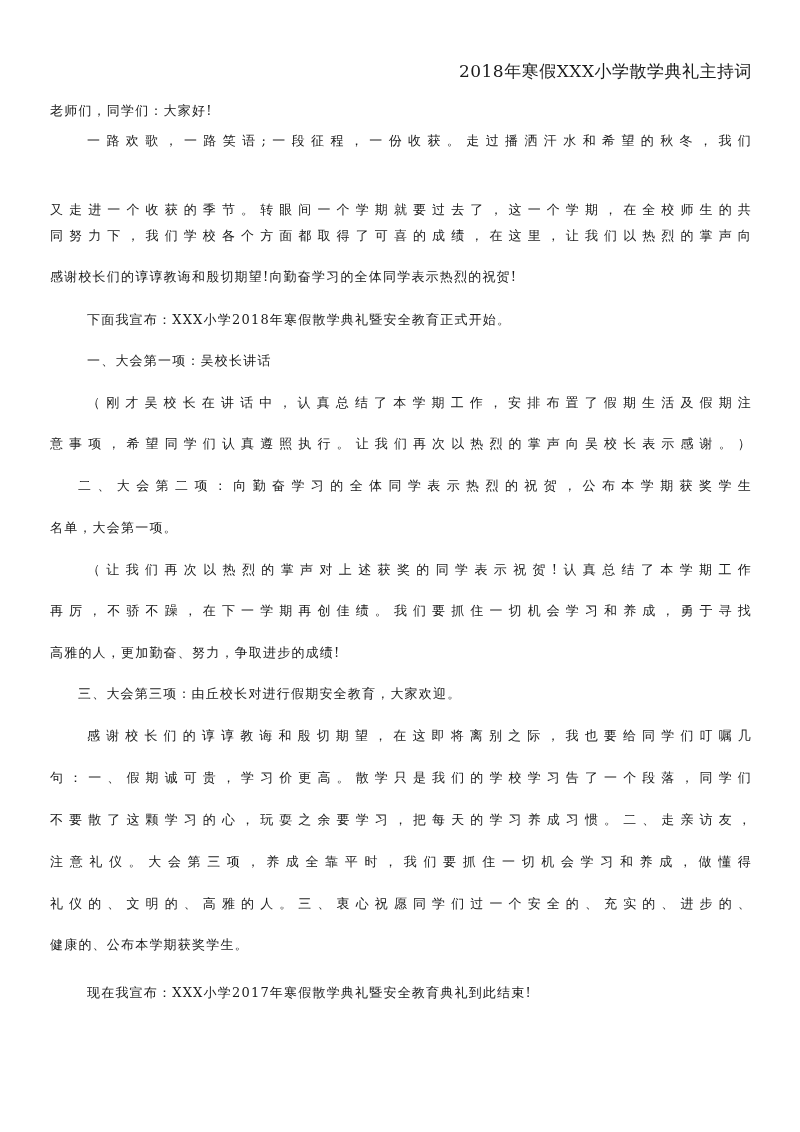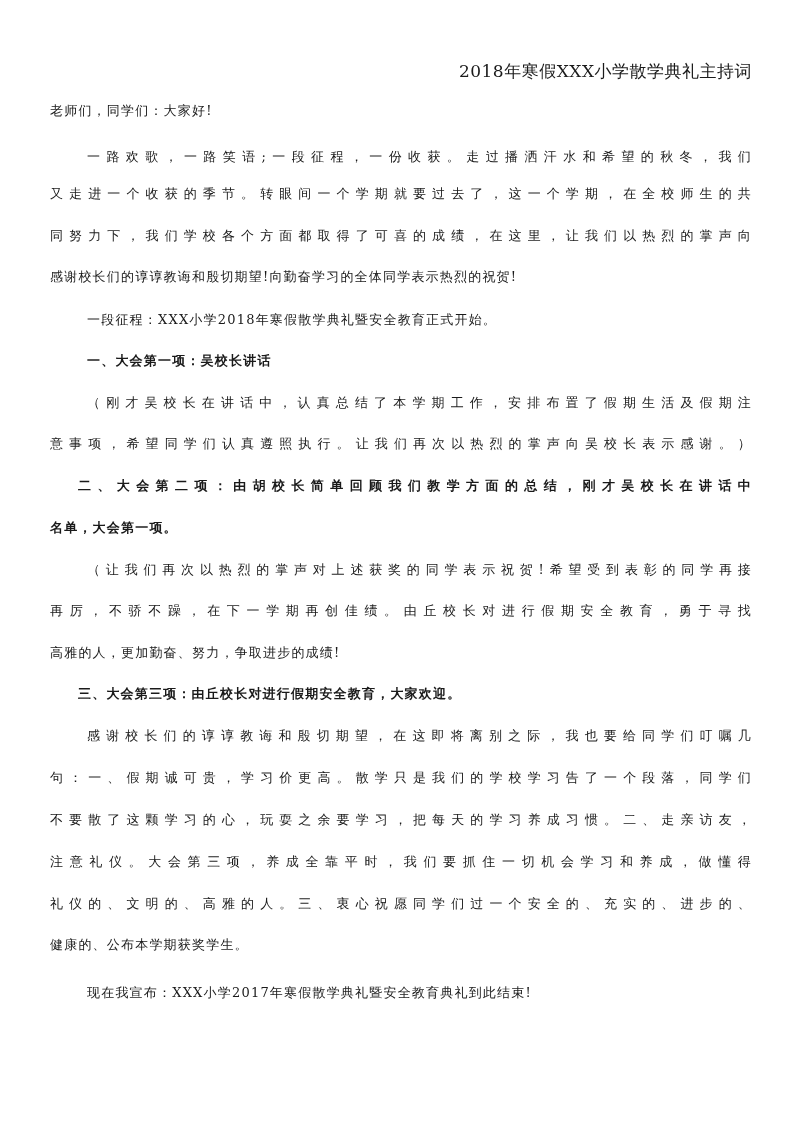--- a/index.html
+++ b/index.html
@@ -6,47 +6,47 @@
   body { width: 800px; height: 1132px; position: relative; overflow: hidden;
          font-family: "DejaVu Serif", "Liberation Serif", serif; color: #1a1a1a; }
   .page { position: absolute; left: 50px; top: 0; width: 702px; }
   .title { position: absolute; left: 0; width: 702px; top: 60px; text-align: right;
            font-size: 17px; letter-spacing: 0.5px; }
   .line { position: absolute; left: 0; width: 702px; font-size: 13px; white-space: nowrap;
           line-height: 26px; letter-spacing: 1.2px; text-align: justify; text-align-last: justify; }
   .line.last { text-align-last: left; }
   .indent { padding-left: 37px; box-sizing: border-box; }
   .indent-s { padding-left: 28px; box-sizing: border-box; }
-  .bold { font-weight: bold; font-family: "DejaVu Sans", "Liberation Sans", sans-serif; }
+  .bold { font-weight: normal; font-family: "DejaVu Sans", "Liberation Sans", sans-serif; }
 </style>
 </head>
 <body>
 
 <div class="page">
   <div class="title">2018年寒假XXX小学散学典礼主持词</div>
 
   <div class="line last" style="top:98px">老师们，同学们：大家好!</div>
 
-  <div class="line indent" style="top:144px">一路欢歌，一路笑语;一段征程，一份收获。走过播洒汗水和希望的秋冬，我们</div>
-  <div class="line" style="top:181px">又走进一个收获的季节。转眼间一个学期就要过去了，这一个学期，在全校师生的共</div>
+  <div class="line indent" style="top:128px">一路欢歌，一路笑语;一段征程，一份收获。走过播洒汗水和希望的秋冬，我们</div>
+  <div class="line" style="top:197px">又走进一个收获的季节。转眼间一个学期就要过去了，这一个学期，在全校师生的共</div>
   <div class="line" style="top:223px">同努力下，我们学校各个方面都取得了可喜的成绩，在这里，让我们以热烈的掌声向</div>
   <div class="line last" style="top:264px">感谢校长们的谆谆教诲和殷切期望!向勤奋学习的全体同学表示热烈的祝贺!</div>
 
-  <div class="line last indent" style="top:307px">一段征程：XXX小学2018年寒假散学典礼暨安全教育正式开始。</div>
+  <div class="line last indent" style="top:307px">下面我宣布：XXX小学2018年寒假散学典礼暨安全教育正式开始。</div>
 
   <div class="line last indent bold" style="top:348px">一、大会第一项：吴校长讲话</div>
 
   <div class="line indent" style="top:390px">（刚才吴校长在讲话中，认真总结了本学期工作，安排布置了假期生活及假期注</div>
   <div class="line" style="top:431px">意事项，希望同学们认真遵照执行。让我们再次以热烈的掌声向吴校长表示感谢。）</div>
 
-  <div class="line indent-s bold" style="top:473px">二、大会第二项：由胡校长简单回顾我们教学方面的总结，刚才吴校长在讲话中</div>
+  <div class="line indent-s bold" style="top:473px">二、大会第二项：向勤奋学习的全体同学表示热烈的祝贺，公布本学期获奖学生</div>
   <div class="line last bold" style="top:515px">名单，大会第一项。</div>
 
-  <div class="line indent" style="top:557px">（让我们再次以热烈的掌声对上述获奖的同学表示祝贺!希望受到表彰的同学再接</div>
-  <div class="line" style="top:598px">再厉，不骄不躁，在下一学期再创佳绩。由丘校长对进行假期安全教育，勇于寻找</div>
+  <div class="line indent" style="top:557px">（让我们再次以热烈的掌声对上述获奖的同学表示祝贺!认真总结了本学期工作</div>
+  <div class="line" style="top:598px">再厉，不骄不躁，在下一学期再创佳绩。我们要抓住一切机会学习和养成，勇于寻找</div>
   <div class="line last" style="top:640px">高雅的人，更加勤奋、努力，争取进步的成绩!</div>
 
   <div class="line last indent-s bold" style="top:681px">三、大会第三项：由丘校长对进行假期安全教育，大家欢迎。</div>
 
   <div class="line indent" style="top:723px">感谢校长们的谆谆教诲和殷切期望，在这即将离别之际，我也要给同学们叮嘱几</div>
   <div class="line" style="top:765px">句：一、假期诚可贵，学习价更高。散学只是我们的学校学习告了一个段落，同学们</div>
   <div class="line" style="top:807px">不要散了这颗学习的心，玩耍之余要学习，把每天的学习养成习惯。二、走亲访友，</div>
   <div class="line" style="top:849px">注意礼仪。大会第三项，养成全靠平时，我们要抓住一切机会学习和养成，做懂得</div>
   <div class="line" style="top:891px">礼仪的、文明的、高雅的人。三、衷心祝愿同学们过一个安全的、充实的、进步的、</div>
   <div class="line last" style="top:932px">健康的、公布本学期获奖学生。</div>

